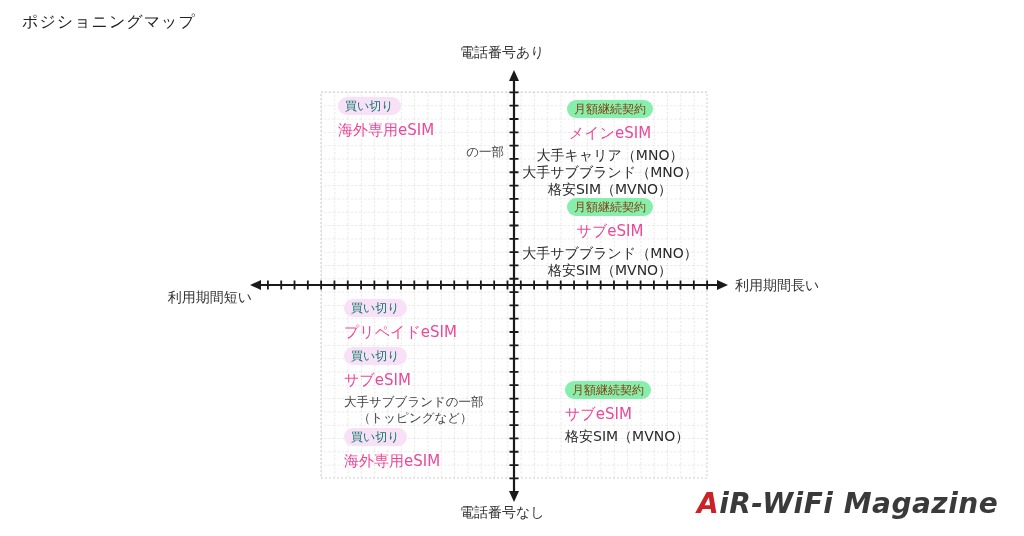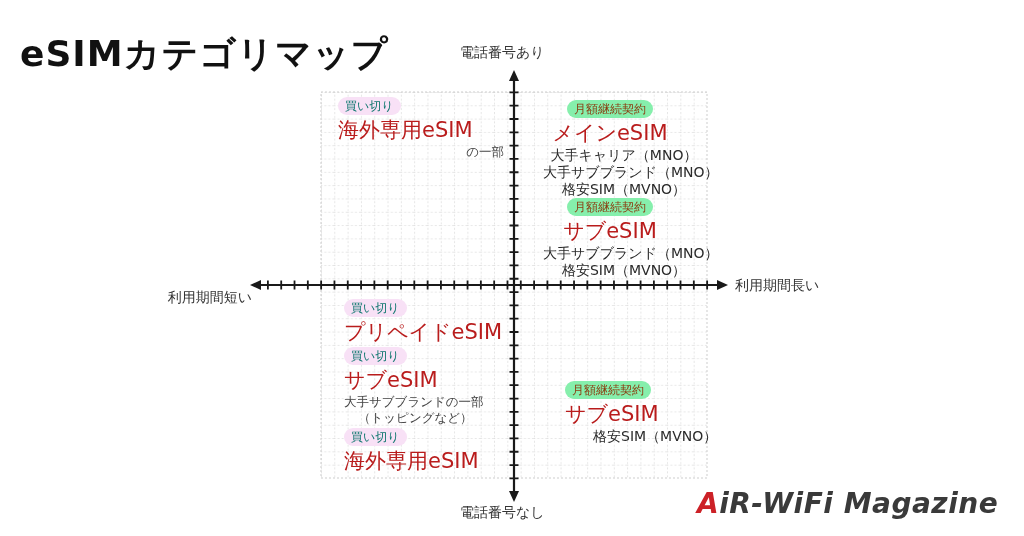--- a/index.html
+++ b/index.html
@@ -28,22 +28,22 @@
   .block .badge {
     display: inline-block;
     font-size: 12px;
     padding: 2px 7px;
     border-radius: 9px;
     margin-bottom: 2px;
     line-height: 14px;
   }
   .badge-pink   { background: #f8e1f6; color: #0f766e; }
   .badge-yellow { background: #86efac; color: #8a3c10; }
-  .block .main { font-size: 21px; color: #b91c1c; line-height: 27px; }
-  .block .sub  { font-size: 14px; color: #2a2a2a; line-height: 17px; padding-left: 28px; }
+  .block .main { font-size: 15px; color: #ec4899; line-height: 27px; }
+  .block .sub  { font-size: 14px; color: #2a2a2a; line-height: 17px; }
   .block .note { font-size: 12.5px; color: #444; line-height: 16px; }
   .center { text-align: center; }
 
   .blk-tl  { left: 338px; top: 95px;  width: 170px; }
   .blk-tl .note { text-align: right; padding-right: 4px; }
   .blk-tr1 { left: 515px; top: 98px;  width: 190px; }
   .blk-tr2 { left: 515px; top: 196px; width: 190px; }
   .blk-bl1 { left: 344px; top: 297px; }
   .blk-bl2 { left: 344px; top: 345px; }
   .blk-bl2 .note.indent { margin-left: 14px; }
@@ -80,21 +80,21 @@
 
     <line x1="257" y1="285" x2="721" y2="285" stroke="#1a1a1a" stroke-width="2.2"></line>
     <line x1="514" y1="77" x2="514" y2="495" stroke="#1a1a1a" stroke-width="2.2"></line>
 
     <polygon points="514,70 509,81 519,81" fill="#1a1a1a"></polygon>
     <polygon points="514,502 509,491 519,491" fill="#1a1a1a"></polygon>
     <polygon points="250,285 261,280 261,290" fill="#1a1a1a"></polygon>
     <polygon points="728,285 717,280 717,290" fill="#1a1a1a"></polygon>
   </svg>
 
-  <div class="abs title">eSIMカテゴリマップ</div>
+  <div class="abs subtitle">ポジショニングマップ</div>
 
   <div class="abs axis-label ax-top">電話番号あり</div>
   <div class="abs axis-label ax-bottom">電話番号なし</div>
   <div class="abs axis-label ax-left">利用期間短い</div>
   <div class="abs axis-label ax-right">利用期間長い</div>
 
   <div class="block blk-tl">
     <span class="badge badge-pink">買い切り</span>
     <div class="main">海外専用eSIM</div>
     <div class="note">の一部</div>

